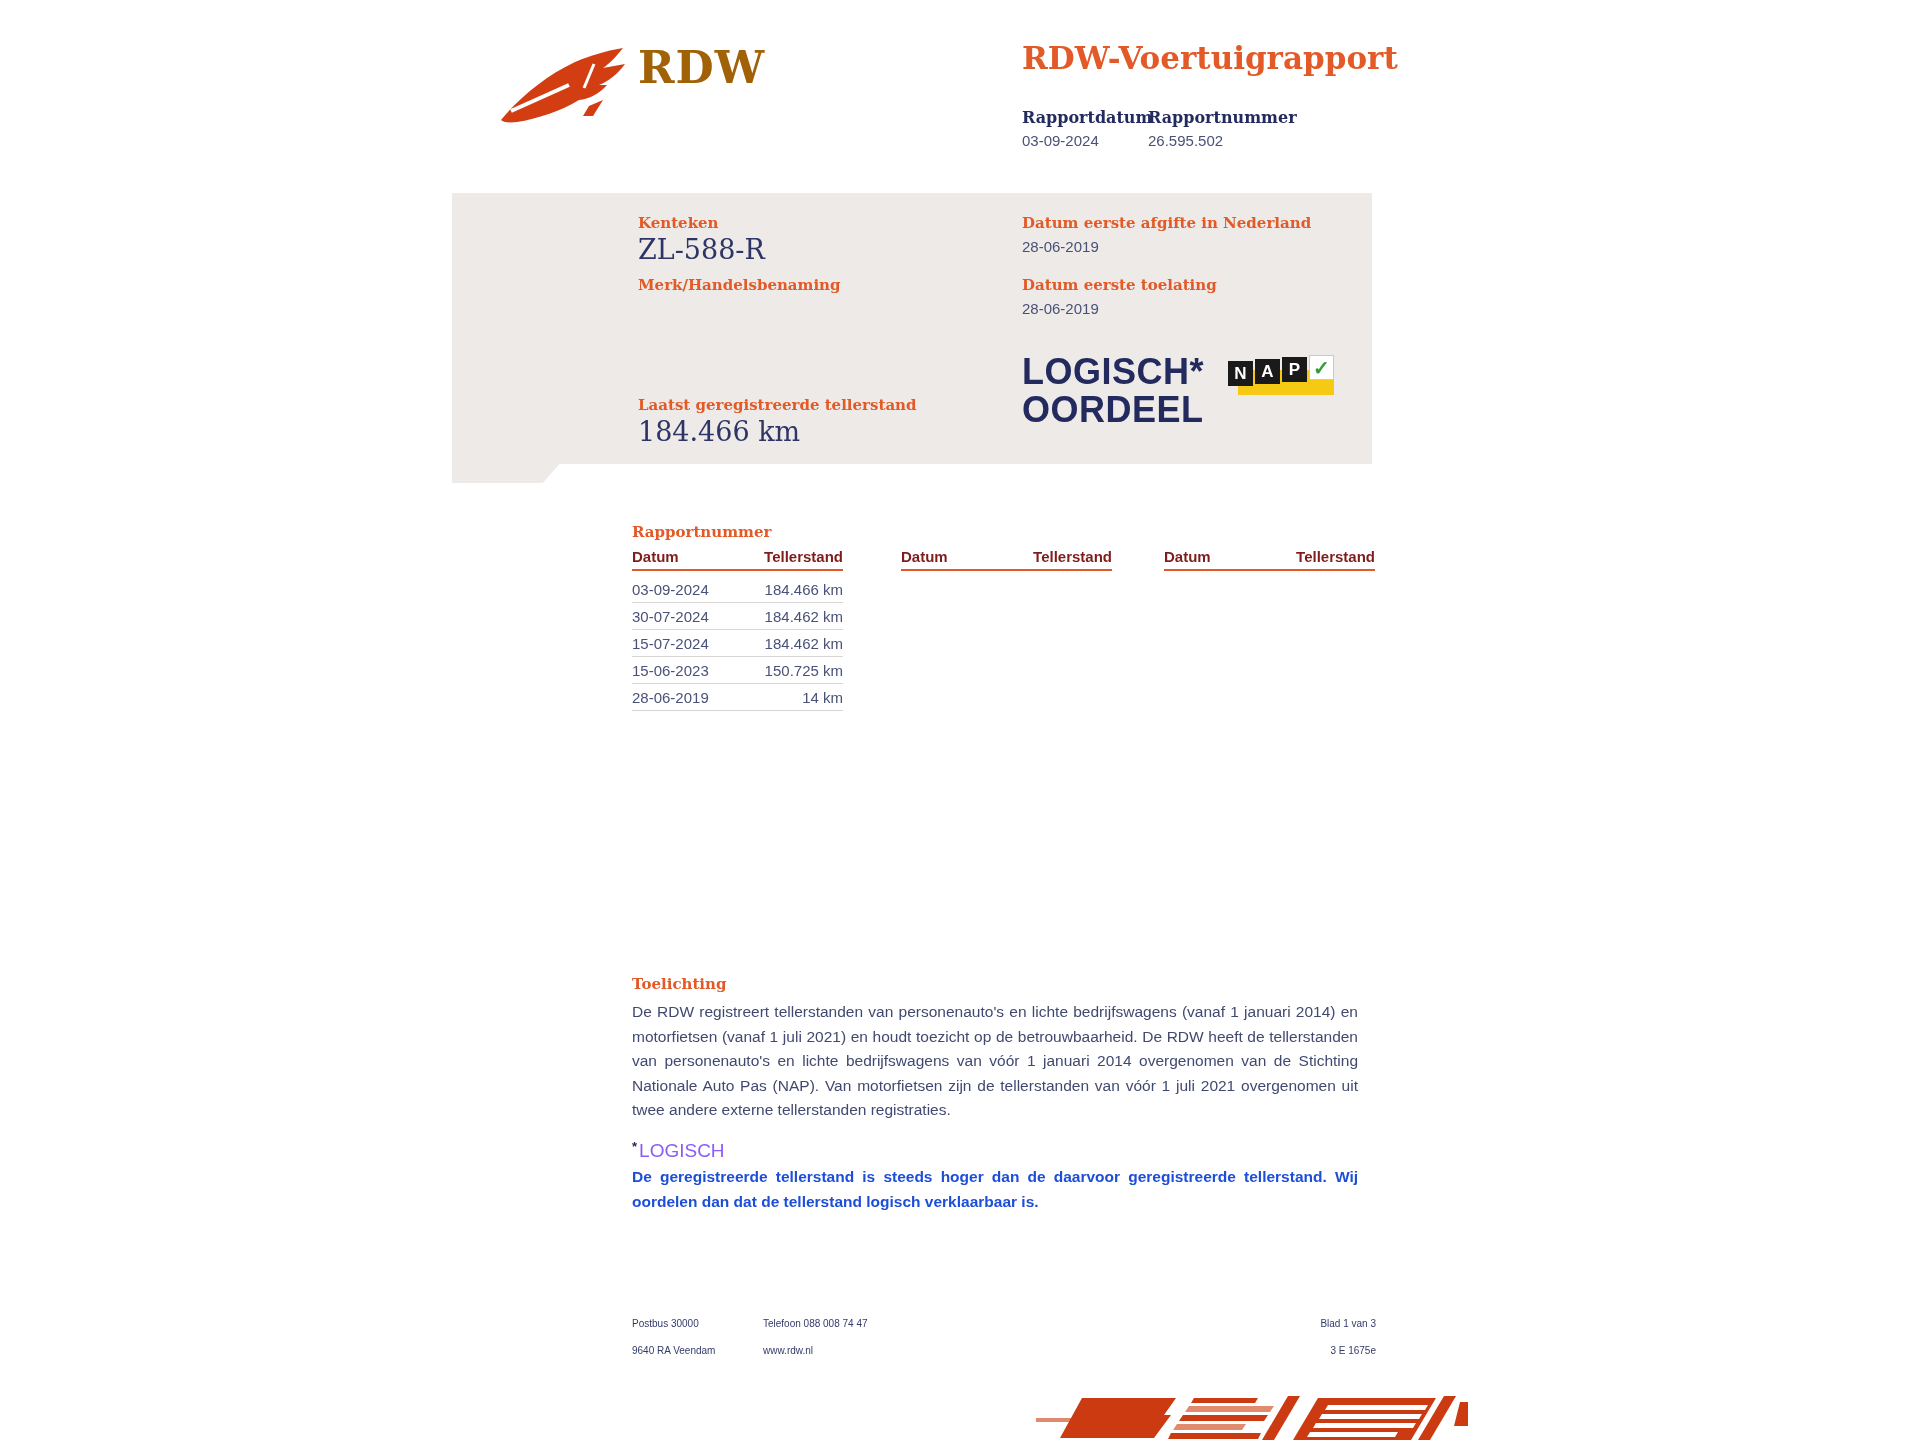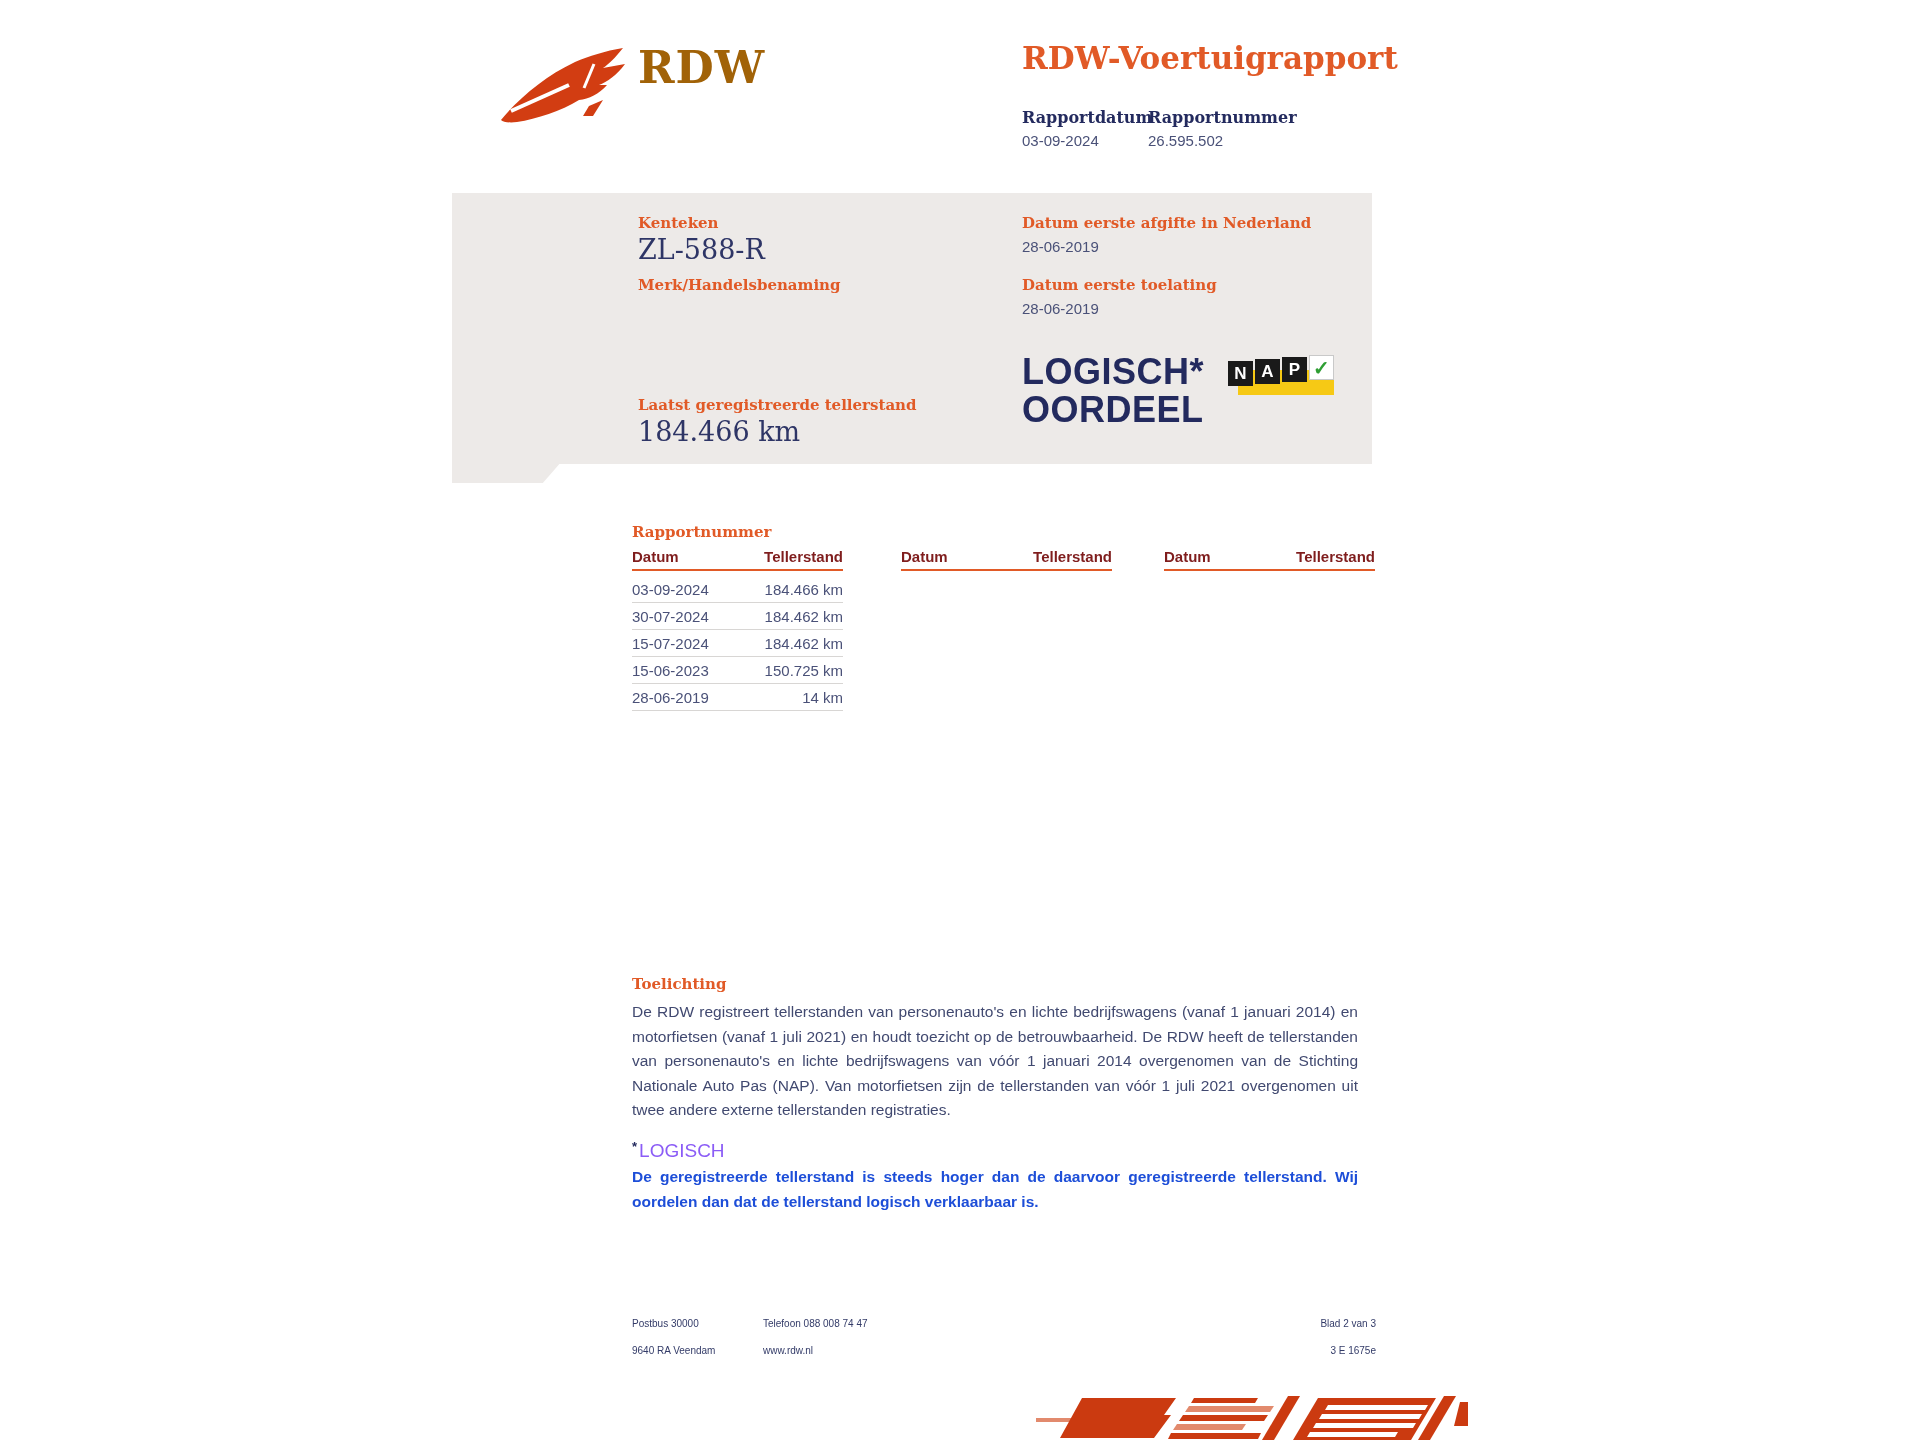--- a/index.html
+++ b/index.html
@@ -143,21 +143,21 @@
 
   <div class="abs" style="left:632px;top:1139px;">
     <span class="logisch-star">*</span><span class="logisch-heading">LOGISCH</span>
   </div>
   <div class="abs body-text-orange" style="left:632px;top:1165px;">De geregistreerde tellerstand is steeds hoger dan de daarvoor geregistreerde tellerstand. Wij oordelen dan dat de tellerstand logisch verklaarbaar is.</div>
 
   <div class="abs footer-text" style="left:632px;top:1318px;">Postbus 30000</div>
   <div class="abs footer-text" style="left:632px;top:1345px;">9640 RA Veendam</div>
   <div class="abs footer-text" style="left:763px;top:1318px;">Telefoon 088 008 74 47</div>
   <div class="abs footer-text" style="left:763px;top:1345px;">www.rdw.nl</div>
-  <div class="abs footer-text footer-right" style="left:1232px;top:1318px;">Blad 2 van 3</div>
+  <div class="abs footer-text footer-right" style="left:1232px;top:1318px;">Blad 1 van 3</div>
   <div class="abs footer-text footer-right" style="left:1232px;top:1345px;">3 E 1675e</div>
 
   <div class="abs" style="left:1036px;top:1392px;width:432px;height:48px;overflow:hidden;">
     <svg width="432" height="48" viewBox="0 0 432 48">
       <polygon fill="#e28a6d" points="0,26 70,26 68,30 0,30"></polygon>
       <polygon fill="#cb3a10" points="46,6 140,6 128,23 135,23 118,46 24,46"></polygon>
       <polygon fill="#cb3a10" points="158,6 222,6 219,11 155,11"></polygon>
       <polygon fill="#e28a6d" points="153,14 238,14 234,20 149,20"></polygon>
       <polygon fill="#cb3a10" points="147,23 232,23 228,29 143,29"></polygon>
       <polygon fill="#e28a6d" points="141,32 210,32 206,38 137,38"></polygon>

